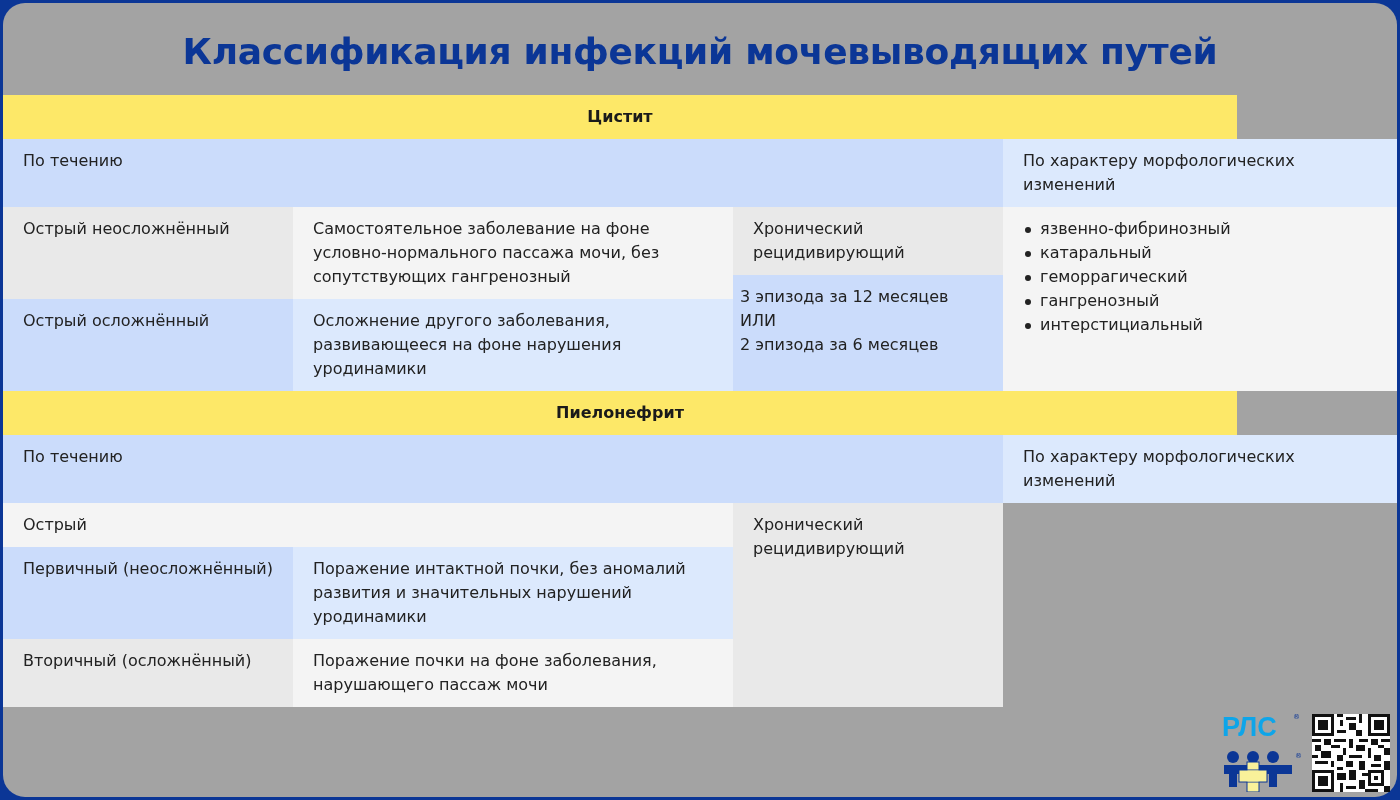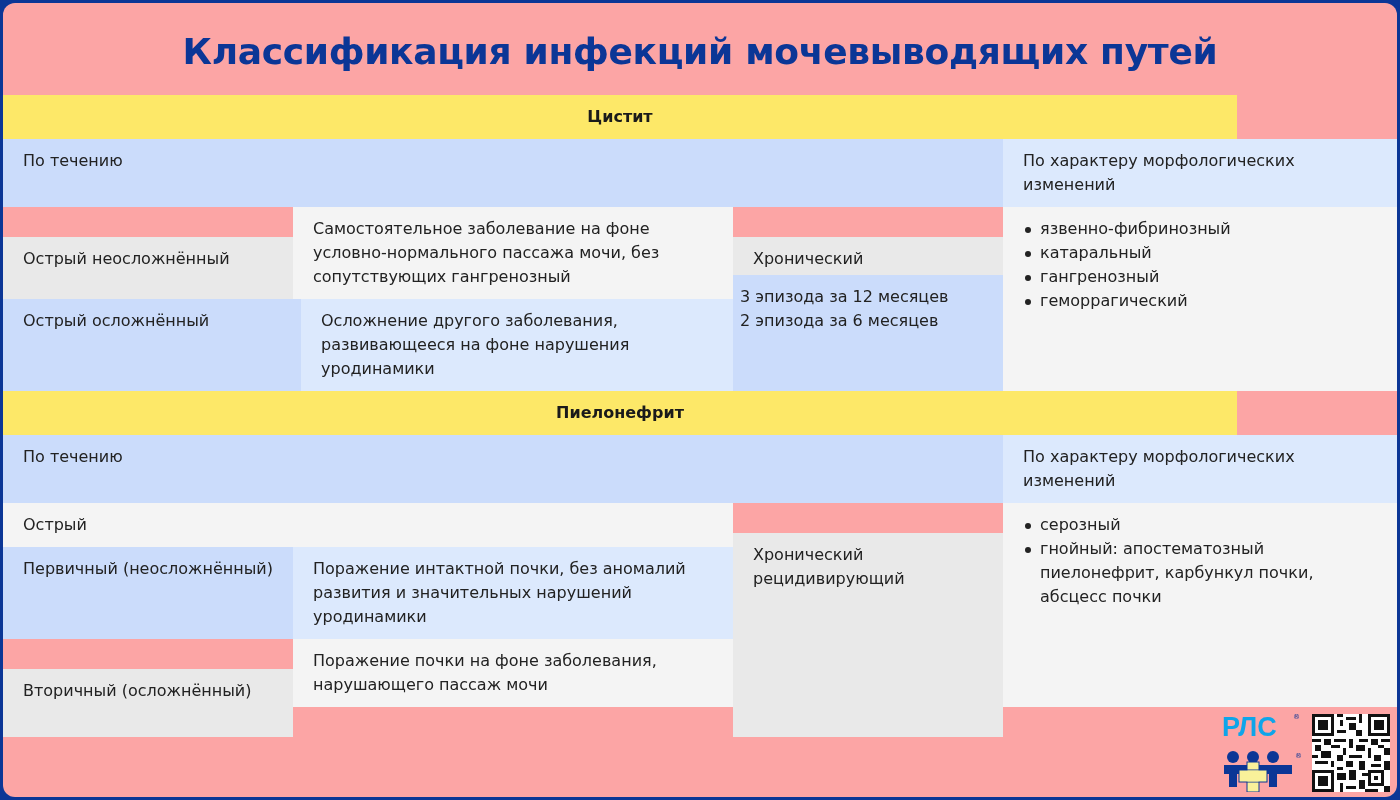--- a/index.html
+++ b/index.html
@@ -1,37 +1,37 @@
 <!DOCTYPE html>
 <html><head>
 <meta charset="utf-8">
 <style>
   * { box-sizing: border-box; margin: 0; padding: 0; }
   html, body { width: 1400px; height: 800px; background: #0b3696; overflow: hidden; }
   body { font-family: "DejaVu Sans", "Liberation Sans", sans-serif; }
   .frame {
     position: absolute; left: 3px; top: 3px; width: 1394px; height: 794px;
-    background: #fca5a5; border-radius: 12px; overflow: hidden;
+    background: #a3a3a3; border-radius: 22px; overflow: hidden;
   }
   .title {
     position: absolute; left: 0; top: 28px; width: 1394px; text-align: center;
     font-size: 36px; font-weight: bold; color: #0b3696; letter-spacing: -0.3px;
     font-family: "DejaVu Sans", sans-serif;
   }
   .cell {
     position: absolute; font-size: 16px; line-height: 24px; color: #222;
     padding: 10px 20px 0 20px;
   }
   .hdr {
     position: absolute; left: 0; width: 1234px; height: 44px; background: #fde868;
     text-align: center; font-weight: bold; font-size: 16px; line-height: 44px; color: #1a1a1a;
   }
   .c-blue { background: #cbdcfb; }
   .c-lblue { background: #dce9fd; }
-  .c-grey { background: #e9e9e9; margin-top: 30px; }
+  .c-grey { background: #e9e9e9; }
   .c-lgrey { background: #f4f4f4; }
   ul.bul { list-style: none; }
   ul.bul li { position: relative; padding-left: 17px; }
   ul.bul li::before {
     content: ""; position: absolute; left: 2px; top: 10px; width: 6px; height: 6px;
     border-radius: 50%; background: #222;
   }
   .logo { position: absolute; left: 1220px; top: 712px; width: 80px; height: 80px; }
   .logo-text { position: absolute; left: 2px; top: 0; font-size: 27px; font-weight: bold; color: #0ea5e9; font-family: "Liberation Sans", sans-serif; }
   .reg { position: absolute; font-size: 7px; color: #0b3696; }
@@ -45,58 +45,54 @@
 
   <div class="hdr" style="top:92px;">Цистит</div>
 
   <div class="cell c-blue" style="left:0;top:136px;width:1000px;height:68px;">По течению</div>
   <div class="cell c-lblue" style="left:1000px;top:136px;width:394px;height:68px;">По характеру морфологических изменений</div>
 
   <div class="cell c-grey" style="left:0;top:204px;width:290px;height:92px;">Острый неосложнённый</div>
   <div class="cell c-lgrey" style="left:290px;top:204px;width:440px;height:92px;">Самостоятельное заболевание на фоне условно-нормального пассажа мочи, без сопутствующих гангренозный</div>
 
   <div class="cell c-blue" style="left:0;top:296px;width:324px;height:92px;">Острый осложнённый</div>
-  <div class="cell c-lblue" style="left:298px;top:296px;width:440px;height:92px;">Осложнение другого заболевания, развивающееся на фоне нарушения уродинамики</div>
+  <div class="cell c-lblue" style="left:290px;top:296px;width:440px;height:92px;">Осложнение другого заболевания, развивающееся на фоне нарушения уродинамики</div>
 
   <div class="cell c-grey" style="left:730px;top:204px;width:270px;height:68px;">Хронический рецидивирующий</div>
   <div class="cell c-blue" style="left:730px;top:272px;width:270px;height:116px;padding-left:7px;">
     <div>3 эпизода за 12 месяцев</div>
+    <div>ИЛИ</div>
     <div>2 эпизода за 6 месяцев</div>
   </div>
 
   <div class="cell c-lgrey" style="left:1000px;top:204px;width:394px;height:184px;">
     <ul class="bul">
       <li>язвенно-фибринозный</li>
       <li>катаральный</li>
+      <li>геморрагический</li>
       <li>гангренозный</li>
-      <li>геморрагический</li>
+      <li>интерстициальный</li>
     </ul>
   </div>
 
   <div class="hdr" style="top:388px;">Пиелонефрит</div>
 
   <div class="cell c-blue" style="left:0;top:432px;width:1000px;height:68px;">По течению</div>
   <div class="cell c-lblue" style="left:1000px;top:432px;width:394px;height:68px;">По характеру морфологических изменений</div>
 
   <div class="cell c-blue" style="left:0;top:544px;width:290px;height:92px;">Первичный (неосложнённый)</div>
 
   <div class="cell c-lgrey" style="left:0;top:500px;width:730px;height:44px;">Острый</div>
   <div class="cell c-grey" style="left:0;top:636px;width:290px;height:68px;">Вторичный (осложнённый)</div>
 
   <div class="cell c-lblue" style="left:290px;top:544px;width:440px;height:92px;">Поражение интактной почки, без аномалий развития и значительных нарушений уродинамики</div>
   <div class="cell c-lgrey" style="left:290px;top:636px;width:440px;height:68px;">Поражение почки на фоне заболевания, нарушающего пассаж мочи</div>
 
   <div class="cell c-grey" style="left:730px;top:500px;width:270px;height:204px;">Хронический рецидивирующий</div>
 
-  <div class="cell c-lgrey" style="left:1000px;top:500px;width:394px;height:204px;">
-    <ul class="bul">
-      <li>серозный</li>
-      <li>гнойный: апостематозный пиелонефрит, карбункул почки, абсцесс почки</li>
-    </ul>
-  </div>
 </div>
 
 <div class="logo">
   <div class="logo-text">РЛС</div>
   <span class="reg" style="left:73px;top:1px;">®</span>
   <svg width="80" height="80" style="position:absolute;left:0;top:0;">
     <circle cx="13" cy="45" r="6" fill="#0b3696"></circle>
     <circle cx="33" cy="45" r="6" fill="#0b3696"></circle>
     <circle cx="53" cy="45" r="6" fill="#0b3696"></circle>
     <rect x="4" y="53" width="68" height="9" fill="#0b3696"></rect>

